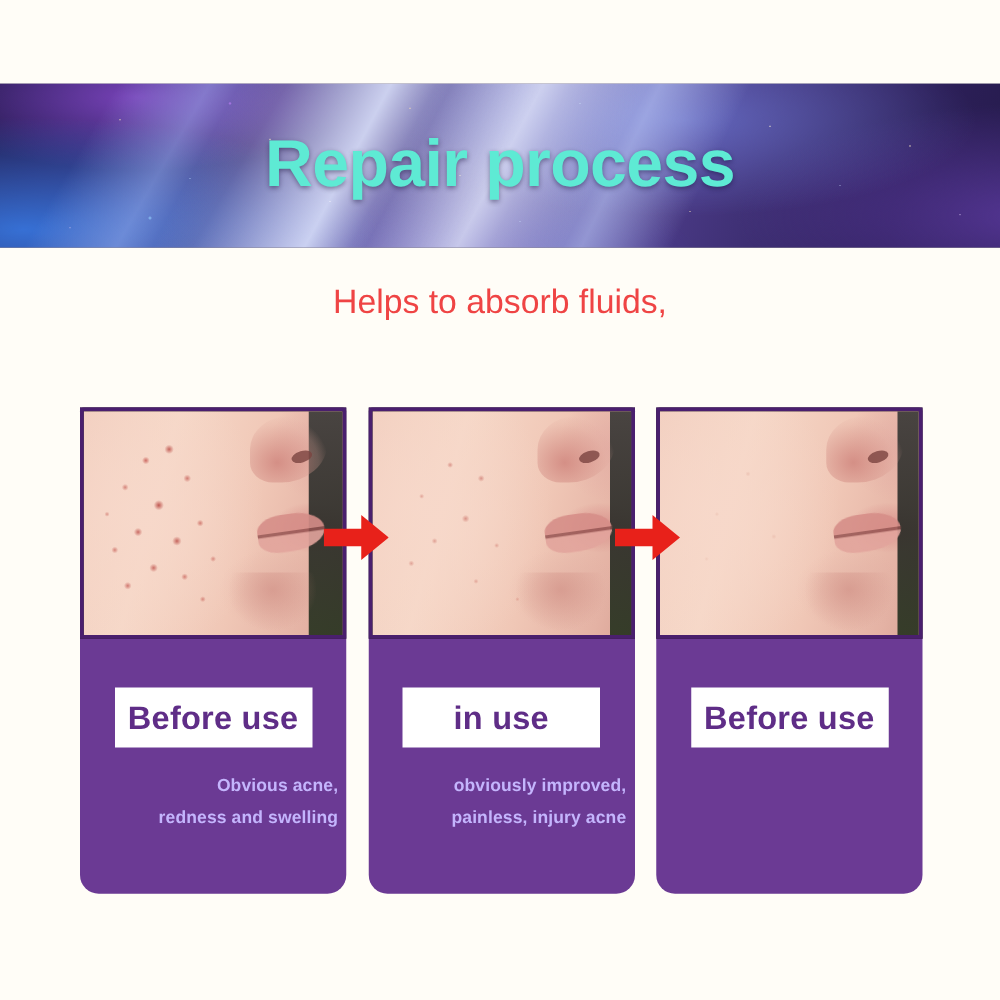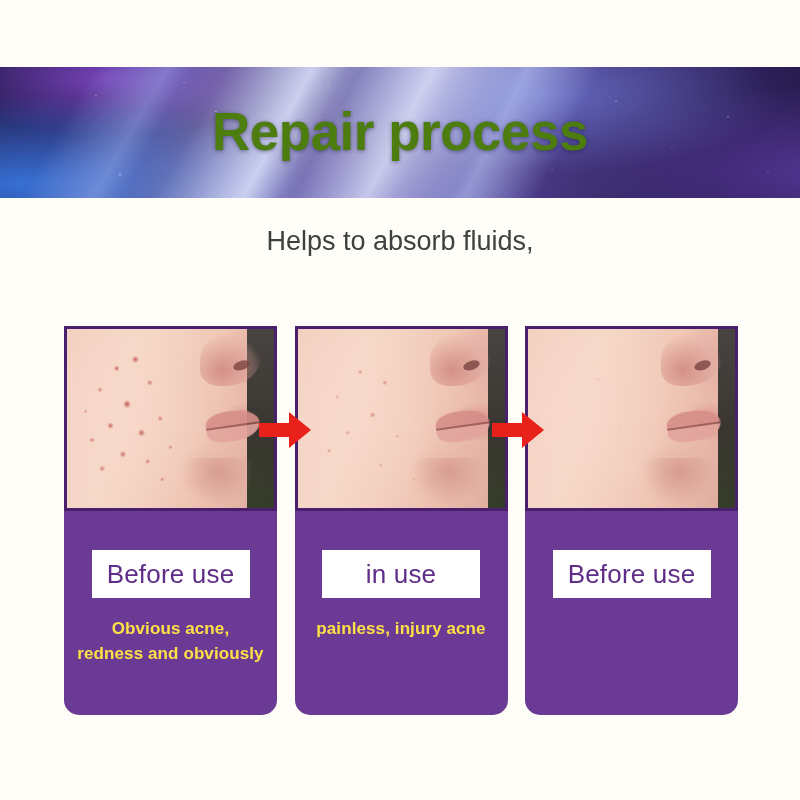--- a/index.html
+++ b/index.html
@@ -58,34 +58,34 @@
       radial-gradient(1.3px 1.3px at 96% 80%, rgba(235,215,255,.85), transparent 60%),
       radial-gradient(1.2px 1.2px at 7% 88%, rgba(255,220,255,.8), transparent 60%),
       radial-gradient(1.4px 1.4px at 46% 56%, rgba(255,250,225,.8), transparent 60%),
       radial-gradient(1.2px 1.2px at 58% 12%, rgba(215,235,255,.75), transparent 60%),
       radial-gradient(2.2px 2.2px at 23% 12%, rgba(196,130,255,.8), transparent 65%),
       radial-gradient(2.6px 2.6px at 15% 82%, rgba(150,210,255,.85), transparent 65%);
   }
   #banner-title {
     position:absolute; inset:0;
     display:flex; align-items:center; justify-content:center;
-    color:#4d7c0f;
+    color:#5eead4;
     font-size:53px;
     font-weight:bold;
     letter-spacing:-.5px;
     text-shadow:0 1px 4px rgba(20,10,50,.45);
     padding-bottom:2px;
   }
 
   
   #subtitle {
     position:absolute;
     left:0; top:224px; width:800px;
     text-align:center;
-    color:#404040;
+    color:#ef4444;
     font-size:27px;
     line-height:35px;
     font-weight:400;
   }
 
   
   #cards {
     position:absolute;
     left:64px; top:326px;
     width:674px; height:389px;
@@ -205,29 +205,29 @@
     background:radial-gradient(ellipse at 50% 30%, rgba(206,138,128,.55), rgba(206,138,128,0) 72%);
   }
 
   .label-box {
     width:158px; height:48px;
     background:#fff;
     margin-top:39px;
     display:flex; align-items:center; justify-content:center;
     color:#5f2d87;
     font-size:26px;
-    font-weight:400;
+    font-weight:700;
     letter-spacing:.2px;
   }
   .desc {
     margin-top:18px;
     width:200px;
-    text-align:center;
-    color:#fde047;
-    font-size:17px;
+    text-align:right;
+    color:#c4b5fd;
+    font-size:14px;
     font-weight:bold;
     line-height:25px;
     letter-spacing:.1px;
   }
 
   
   .arrow {
     position:absolute;
     top:412px;
     width:52px; height:36px;
@@ -259,38 +259,39 @@
         <div class="nose"></div>
         <div class="nostril"></div>
         <div class="lips"></div>
         <div class="chin-shade"></div>
         <div class="spots-heavy"></div>
       </div>
     </div>
     <div class="label-box">Before use</div>
     <div class="desc">
       <div>Obvious acne,</div>
-      <div>redness and obviously</div>
+      <div>redness and swelling</div>
     </div>
   </div>
 
   <div class="card">
     <div class="photo-frame">
       <div class="photo">
         <div class="skin"></div>
         <div class="bg-strip thin"></div>
         <div class="nose"></div>
         <div class="nostril"></div>
         <div class="lips"></div>
         <div class="chin-shade"></div>
         <div class="spots-mid"></div>
       </div>
     </div>
     <div class="label-box">in use</div>
     <div class="desc">
+      <div>obviously improved,</div>
       <div>painless, injury acne</div>
     </div>
   </div>
 
   <div class="card">
     <div class="photo-frame">
       <div class="photo">
         <div class="skin"></div>
         <div class="bg-strip thin"></div>
         <div class="nose"></div>

